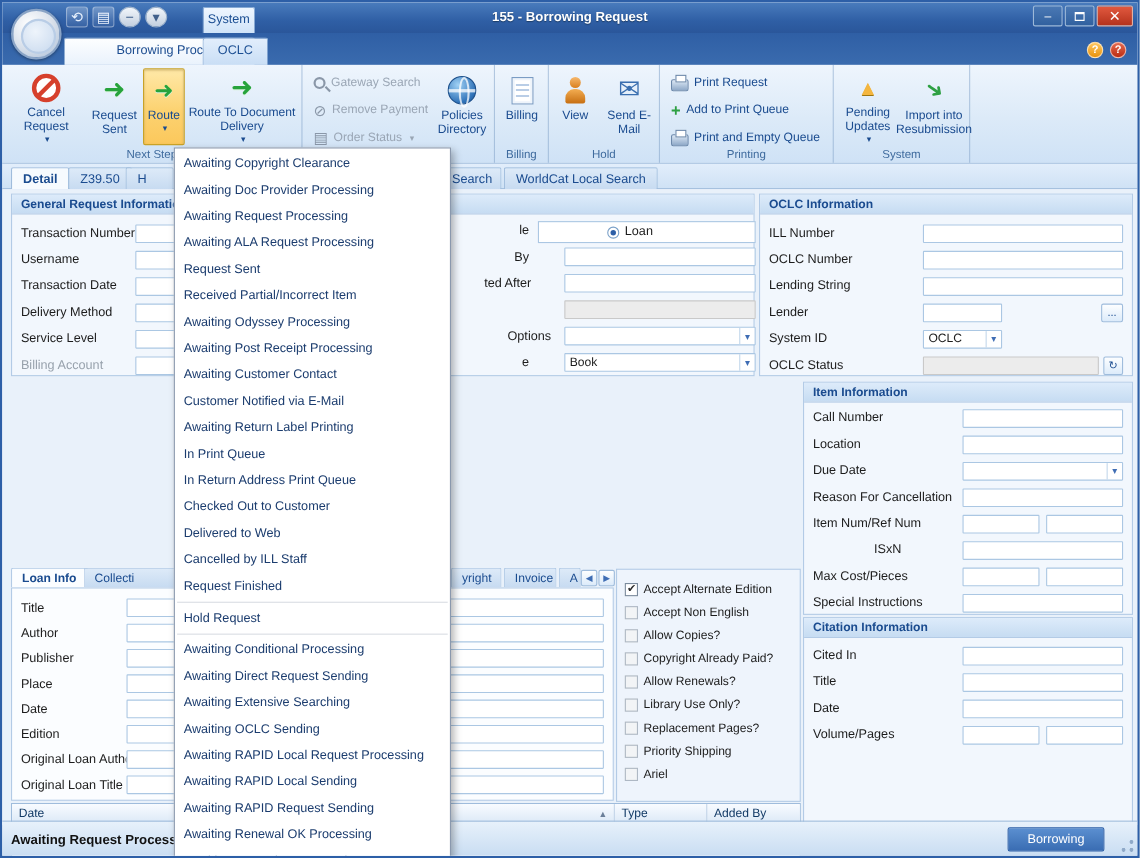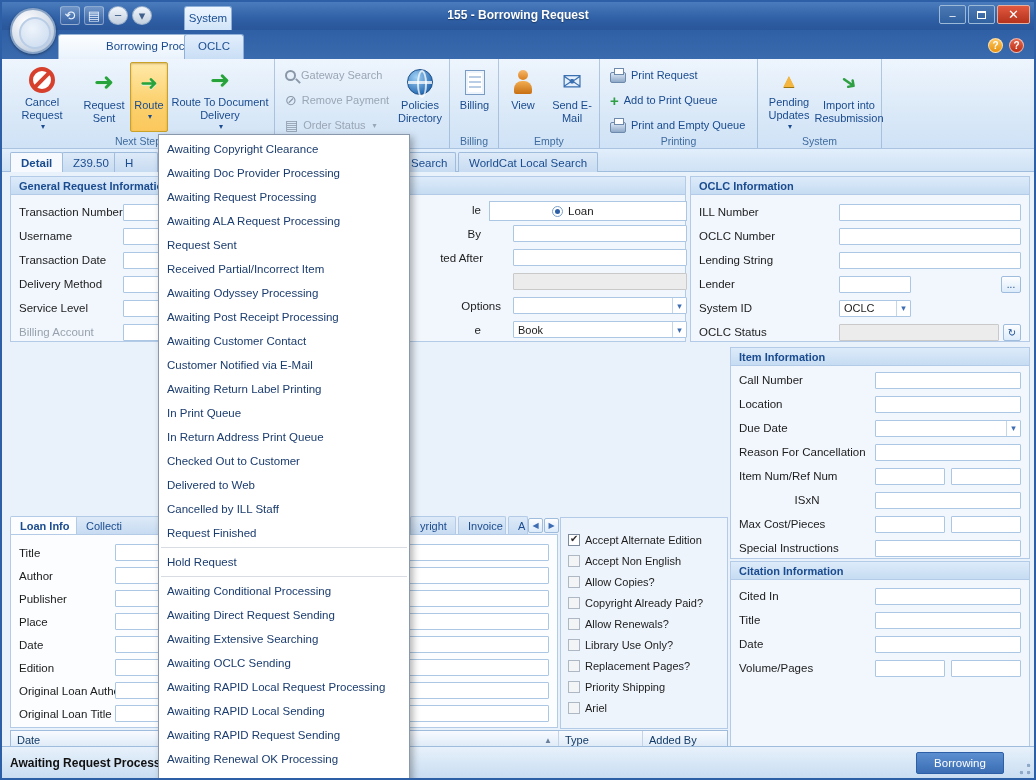--- a/index.html
+++ b/index.html
@@ -154,21 +154,21 @@
   
   .loanfields { position:absolute; left:8px; top:362px; width:548px; height:194px;
                 background:#fbfdff; border:1px solid #b3cbe6; }
   .loanfields .frow { height:23px; }
   .loanfields .lbl { width:96px; }
   .loanfields .inp { flex:1; }
 
   
   .flags { position:absolute; left:558px; top:345px; width:168px; height:212px;
            background:#eef4fc; border:1px solid #b3cbe6; padding:7px 0 0 7px; }
-  .flag { display:flex; align-items:flex-end; gap:5px; height:21px; }
+  .flag { display:flex; align-items:center; gap:5px; height:21px; }
   .flag .box { width:12px; height:12px; border:1px solid #aeb8c4; background:#f2f4f6; position:relative; flex:none; }
   .flag.checked .box { background:#fff; border-color:#7a8a9c; }
   .flag.checked .box::after { content:"\2714"; position:absolute; left:1px; top:-2px; font-size:10px; color:#2b2b2b; }
   .flag .flbl { font-size:11px; color:#1c1c1c; white-space:nowrap; }
 
   
   .htable { position:absolute; left:8px; top:558px; width:718px; height:190px;
             background:#fff; border:1px solid #9fbcdc; }
   .hhead { display:flex; height:18px; background:linear-gradient(#f8fbff,#dce9f7); border-bottom:1px solid #9fbcdc; }
   .hcell { font-size:11px; color:#123a66; padding:3px 6px 0; border-right:1px solid #c3d4e8;
@@ -302,21 +302,21 @@
             <span class="ico-user"></span>
           </span>
         <span>View</span>
       </div>
       <div class="bigbtn" style="left:47px; width:52px;">
         <span class="icon-slot">
             <span class="ico-mail">✉</span>
           </span>
         <span>Send E-Mail</span>
       </div>
-      <div class="rgroup-label">Empty</div>
+      <div class="rgroup-label">Hold</div>
     </div>
 
     <div class="rgroup" style="left:598px; width:158px;">
       <div class="smallbtn" style="top:4px;">
         <span class="ico-print"></span>
         <span>Print Request</span>
       </div>
       <div class="smallbtn" style="top:29px;">
         <span class="ico-plus">+</span>
         <span>Add to Print Queue</span>

